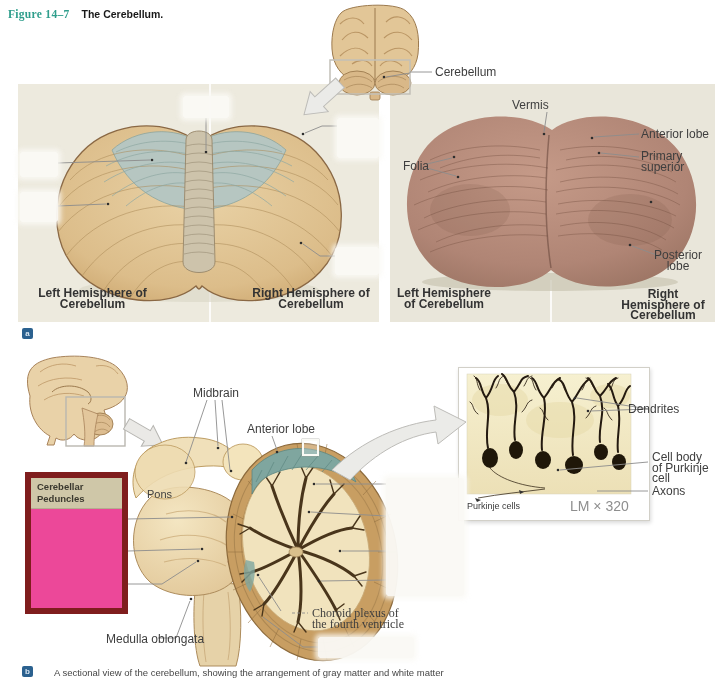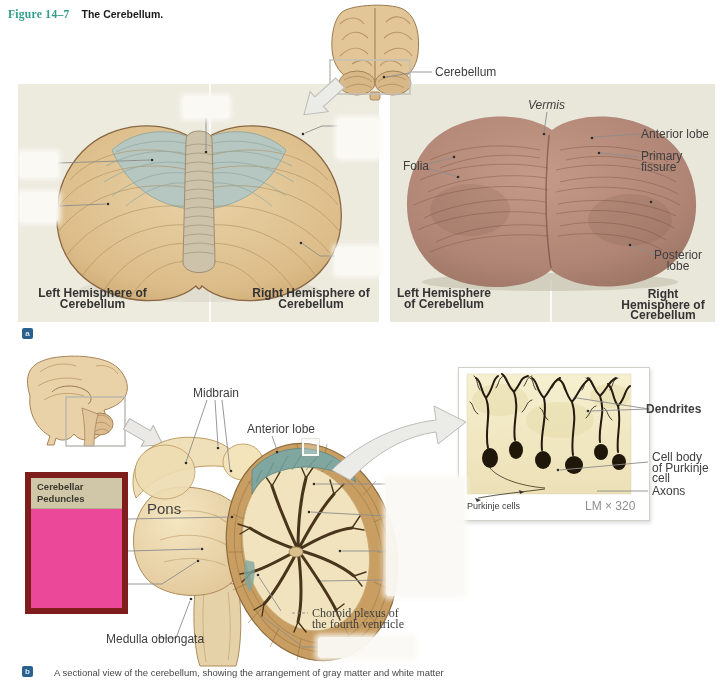--- a/index.html
+++ b/index.html
@@ -228,41 +228,41 @@
   <div class="blank" style="left:183px;top:96px;width:46px;height:22px;"></div>
   <div class="blank" style="left:20px;top:152px;width:38px;height:25px;"></div>
   <div class="blank" style="left:20px;top:192px;width:38px;height:30px;"></div>
   <div class="blank" style="left:337px;top:118px;width:42px;height:40px;"></div>
   <div class="blank" style="left:335px;top:247px;width:44px;height:28px;"></div>
   <div class="blank" style="left:386px;top:478px;width:78px;height:118px;"></div>
   <div class="blank" style="left:318px;top:637px;width:96px;height:21px;"></div>
 
   <div class="lbl" style="left:435px;top:67px;">Cerebellum</div>
 
-  <div class="lbl" style="left:528px;top:100px;font-style:italic;">Vermis</div>
+  <div class="lbl" style="left:512px;top:100px;">Vermis</div>
   <div class="lbl" style="left:641px;top:129px;">Anterior lobe</div>
-  <div class="lbl" style="left:641px;top:151px;">Primary fissure</div>
+  <div class="lbl" style="left:641px;top:151px;">Primary superior</div>
   <div class="lbl" style="left:403px;top:161px;">Folia</div>
   <div class="lbl ctr" style="left:653px;top:250px;width:50px;text-align:center;">Posterior lobe</div>
 
   <div class="lbl b ctr" style="left:30px;top:288px;width:125px;">Left Hemisphere of Cerebellum</div>
   <div class="lbl b ctr" style="left:250px;top:288px;width:122px;">Right Hemisphere of Cerebellum</div>
   <div class="lbl b ctr" style="left:394px;top:288px;width:100px;">Left Hemisphere of Cerebellum</div>
   <div class="lbl b ctr" style="left:612px;top:289px;width:102px;">Right Hemisphere of Cerebellum</div>
 
   <div class="badge" style="left:22px;top:328px;">a</div>
 
   <div class="lbl" style="left:193px;top:388px;">Midbrain</div>
   <div class="lbl" style="left:247px;top:424px;">Anterior lobe</div>
-  <div class="lbl" style="left:147px;top:504px;font-size:15px;">Pons</div>
+  <div class="lbl" style="left:147px;top:489px;font-size:11px;">Pons</div>
   <div class="lbl" style="left:70px;top:634px;padding-left:36px;">Medulla oblongata</div>
   <div class="lbl" style="left:312px;top:608px;width:92px;font-family:Liberation Serif, serif;">Choroid plexus of the fourth ventricle</div>
 
-  <div class="lbl" style="left:646px;top:404px;font-weight:bold;">Dendrites</div>
+  <div class="lbl" style="left:628px;top:404px;">Dendrites</div>
   <div class="lbl" style="left:652px;top:452px;width:62px;">Cell body of Purkinje cell</div>
   <div class="lbl" style="left:652px;top:486px;">Axons</div>
   <div class="lbl" style="left:467px;top:501px;font-size:9px;color:#3a3a3a;">Purkinje cells</div>
-  <div class="lbl gray" style="left:585px;top:501px;font-size:12px;">LM × 320</div>
+  <div class="lbl gray" style="left:570px;top:501px;font-size:14px;">LM × 320</div>
 
   <div class="badge" style="left:22px;top:666px;">b</div>
   <div class="cap" style="left:39px;top:667px;width:620px;margin-left:15px;">A sectional view of the cerebellum, showing the arrangement of gray matter and white matter</div>
 
 </div>
 
 </body></html>

